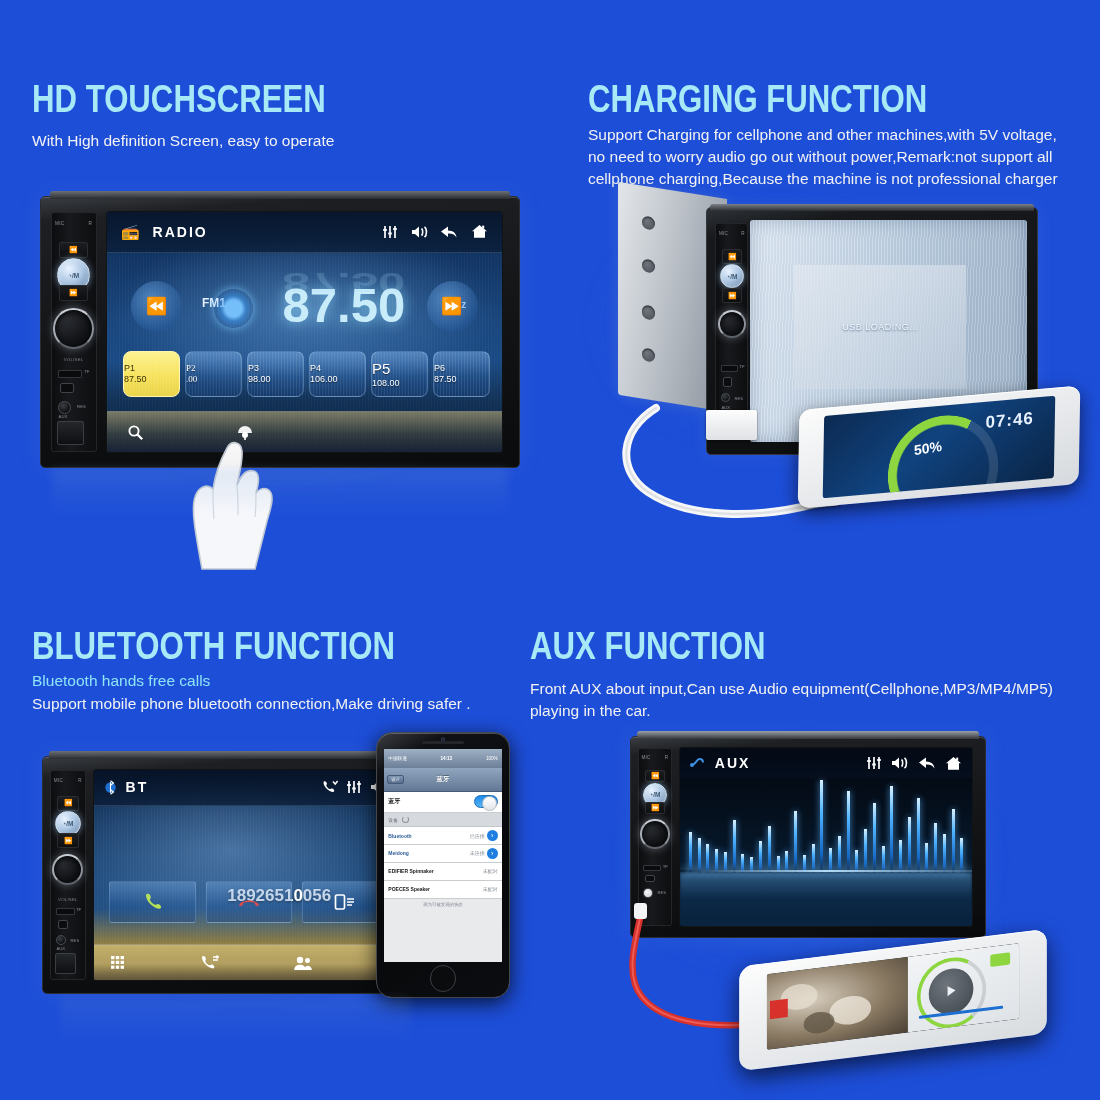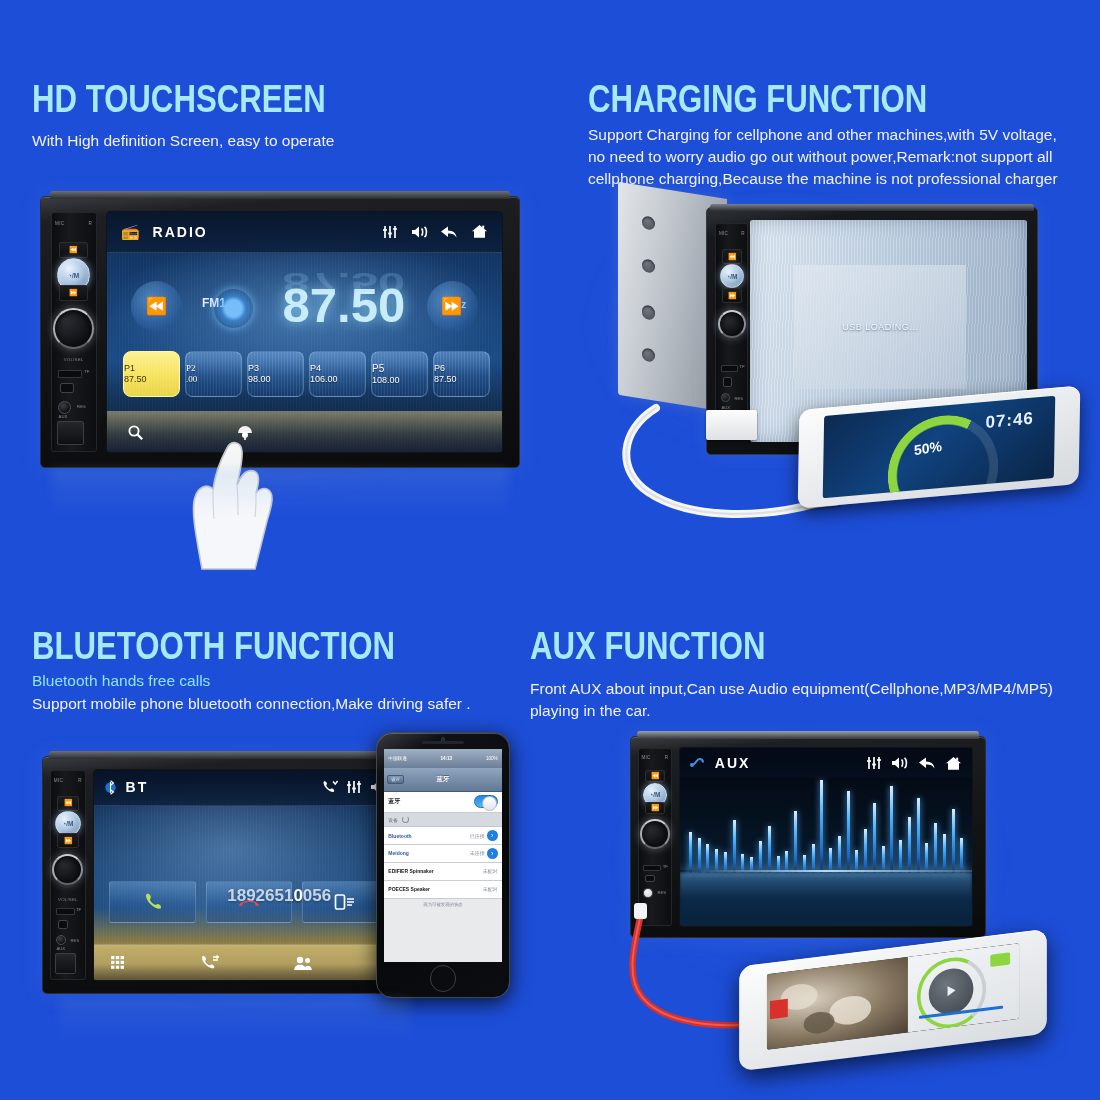--- a/index.html
+++ b/index.html
@@ -495,21 +495,21 @@
             <span class="preset-lbl" style="font-size:9px;">P3</span>
             <span class="preset-val" style="font-size:9px;">98.00</span>
           </div>
           <div class="preset" style="position:relative;">
             <div class="preset-stripe"></div>
             <span class="preset-lbl" style="font-size:9px;">P4</span>
             <span class="preset-val" style="font-size:9px;">106.00</span>
           </div>
           <div class="preset" style="position:relative;">
             <div class="preset-stripe"></div>
-            <span class="preset-lbl" style="font-size:10px;">P5</span>
+            <span class="preset-lbl" style="font-size:15px;">P5</span>
             <span class="preset-val" style="font-size:9px;">108.00</span>
           </div>
           <div class="preset" style="position:relative;">
             <div class="preset-stripe"></div>
             <span class="preset-lbl" style="font-size:9px;">P6</span>
             <span class="preset-val" style="font-size:9px;">87.50</span>
           </div>
         </div>
 
         <div class="scr-footer">

